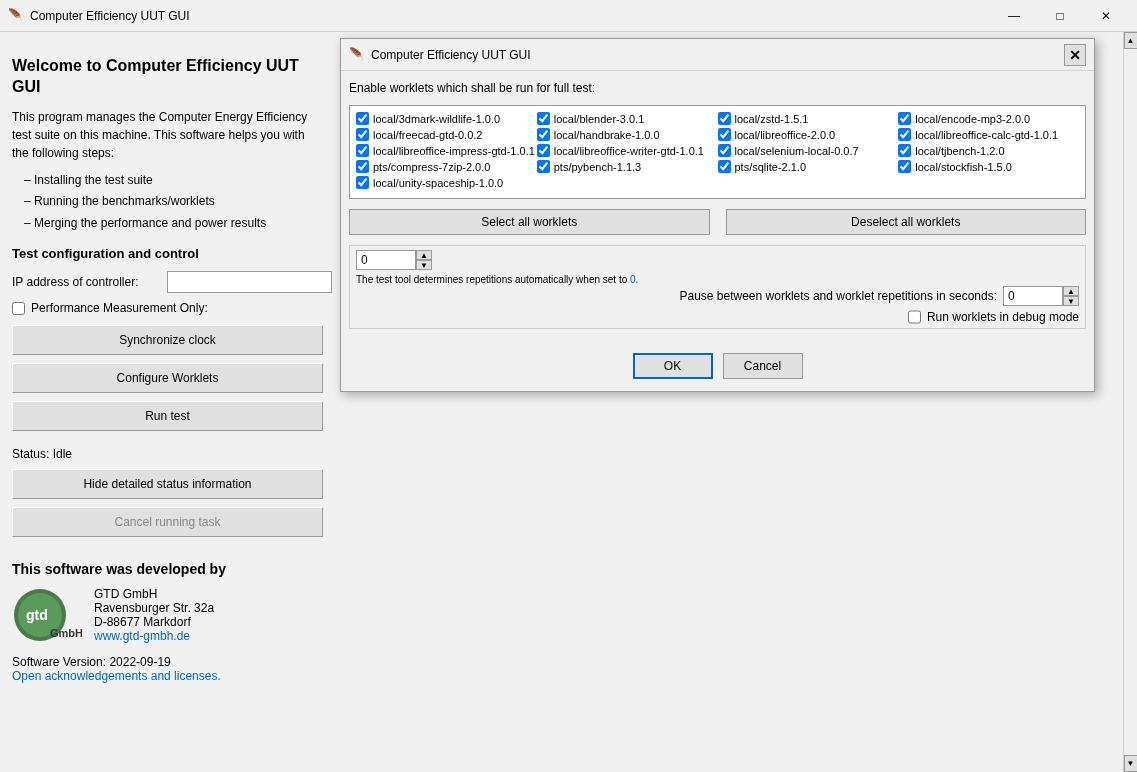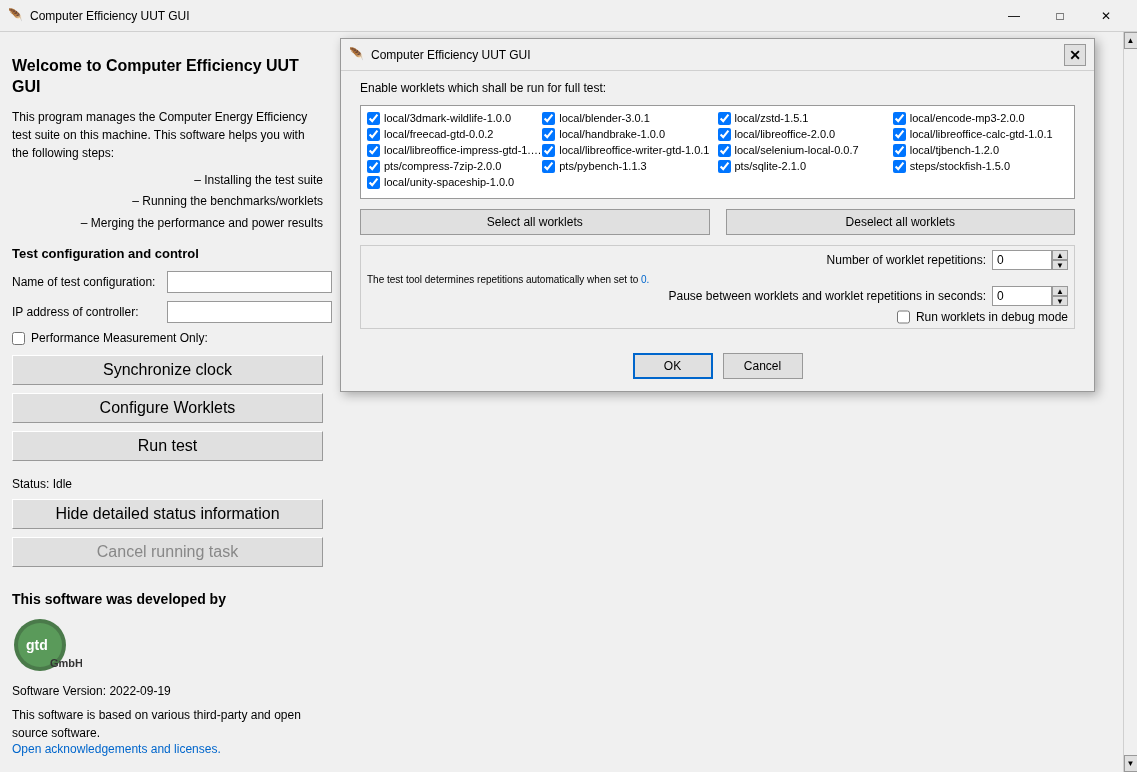--- a/index.html
+++ b/index.html
@@ -82,21 +82,20 @@
       margin-bottom: 8px;
       line-height: 1.5;
     }
 
     .left-panel ul {
       list-style: none;
       margin: 0 0 8px 12px;
       font-size: 12px;
       color: #000;
       line-height: 1.8;
-      text-align: right;
     }
 
     .section-title {
       font-size: 13px;
       font-weight: bold;
       margin: 12px 0 10px 0;
       color: #000;
     }
 
     .form-row {
@@ -129,21 +128,21 @@
     }
 
     .btn-full {
       width: 100%;
       height: 30px;
       background: #e0e0e0;
       border: 1px solid #999;
       border-top-color: #fff;
       border-left-color: #fff;
       cursor: pointer;
-      font-size: 16px;
+      font-size: 12px;
       color: #000;
       margin-bottom: 8px;
       text-align: center;
     }
     .btn-full:disabled { color: #888; cursor: default; }
 
     .status-text {
       font-size: 12px;
       color: #000;
       margin: 8px 0;
@@ -248,21 +247,21 @@
       background: #e0e0e0;
       cursor: pointer;
       display: flex;
       align-items: center;
       justify-content: center;
       font-size: 14px;
       font-weight: bold;
     }
 
     .dialog-body {
-      padding: 10px 19px;
+      padding: 10px 8px;
     }
 
     .dialog-subtitle {
       font-size: 12px;
       color: #000;
       margin-bottom: 10px;
     }
 
     
     .worklets-grid {
@@ -274,21 +273,21 @@
 
     .worklet-row {
       display: flex;
       gap: 0;
       margin-bottom: 3px;
     }
 
     .worklet-col {
       flex: 1;
       display: flex;
-      align-items: flex-start;
+      align-items: center;
       gap: 4px;
       min-width: 0;
     }
 
     .worklet-col input[type="checkbox"] {
       flex-shrink: 0;
       width: 13px;
       height: 13px;
     }
 
@@ -425,24 +424,20 @@
     <p>This program manages the Computer Energy Efficiency test suite on this machine. This software helps you with the following steps:</p>
     <ul>
       <li>– Installing the test suite</li>
       <li>– Running the benchmarks/worklets</li>
       <li>– Merging the performance and power results</li>
     </ul>
 
     <div class="section-title">Test configuration and control</div>
 
     <div class="form-row">
-      <label class="form-label">Name of test configuration:</label>
-      <input class="form-input" type="text" value="" style="">
-    </div>
-    <div class="form-row">
       <label class="form-label">IP address of controller:</label>
       <input class="form-input" type="text" value="" style="">
     </div>
     <div class="checkbox-row">
       <input type="checkbox" style="">
       <label>Performance Measurement Only:</label>
     </div>
 
     <button class="btn-full">Synchronize clock</button>
     <button class="btn-full">Configure Worklets</button>
@@ -456,23 +451,28 @@
     <div class="developer-section">
       <div class="developer-title">This software was developed by</div>
       <div class="developer-info">
 
         <svg class="gtd-logo" viewBox="0 0 70 55">
           <circle cx="28" cy="28" r="26" fill="#4a7a4a"></circle>
           <circle cx="28" cy="28" r="22" fill="#5a9a5a"></circle>
           <text x="14" y="33" font-size="14" font-weight="bold" fill="white" font-family="Arial">gtd</text>
           <text x="38" y="50" font-size="11" font-weight="bold" fill="#333" font-family="Arial">GmbH</text>
         </svg>
+        <div>
+          <div>GTD GmbH</div>
+          <div>Ravensburger Str. 32a</div>
+          <div>D-88677 Markdorf</div>
+          <a class="developer-link" href="#">www.gtd-gmbh.de</a>
+        </div>
       </div>
       <div class="software-version">Software Version: 2022-09-19</div>
-      <div class="third-party-text">This software is based on various third-party and open source software.</div>
       <a class="acknowledgements-link" href="#">Open acknowledgements and licenses.</a>
     </div>
   </div>
 
   <div class="scrollbar-right">
     <div class="scrollbar-arrow">▲</div>
     <div style="flex:1"></div>
     <div class="scrollbar-arrow">▼</div>
   </div>
 
@@ -554,21 +554,21 @@
           <div class="worklet-col">
             <input type="checkbox" checked="" style="">
             <span class="worklet-label">pts/pybench-1.1.3</span>
           </div>
           <div class="worklet-col">
             <input type="checkbox" checked="" style="">
             <span class="worklet-label">pts/sqlite-2.1.0</span>
           </div>
           <div class="worklet-col">
             <input type="checkbox" checked="" style="">
-            <span class="worklet-label">steps/stockfish-1.5.0</span>
+            <span class="worklet-label">local/stockfish-1.5.0</span>
           </div>
         </div>
 
         <div class="worklet-row">
           <div class="worklet-col">
             <input type="checkbox" checked="" style="">
             <span class="worklet-label">local/unity-spaceship-1.0.0</span>
           </div>
           <div class="worklet-col"></div>
           <div class="worklet-col"></div>
@@ -577,21 +577,20 @@
       </div>
 
       <div class="select-buttons-row">
         <button class="select-btn">Select all worklets</button>
         <button class="select-btn">Deselect all worklets</button>
       </div>
 
       <div class="settings-section">
 
         <div class="setting-row">
-          <span class="setting-label">Number of worklet repetitions:</span>
           <div class="setting-input-wrap">
             <input class="setting-input" type="text" value="0" style="">
             <div class="spinner-btns">
               <button class="spinner-btn">▲</button>
               <button class="spinner-btn">▼</button>
             </div>
           </div>
         </div>
 
         <div class="hint-text">

